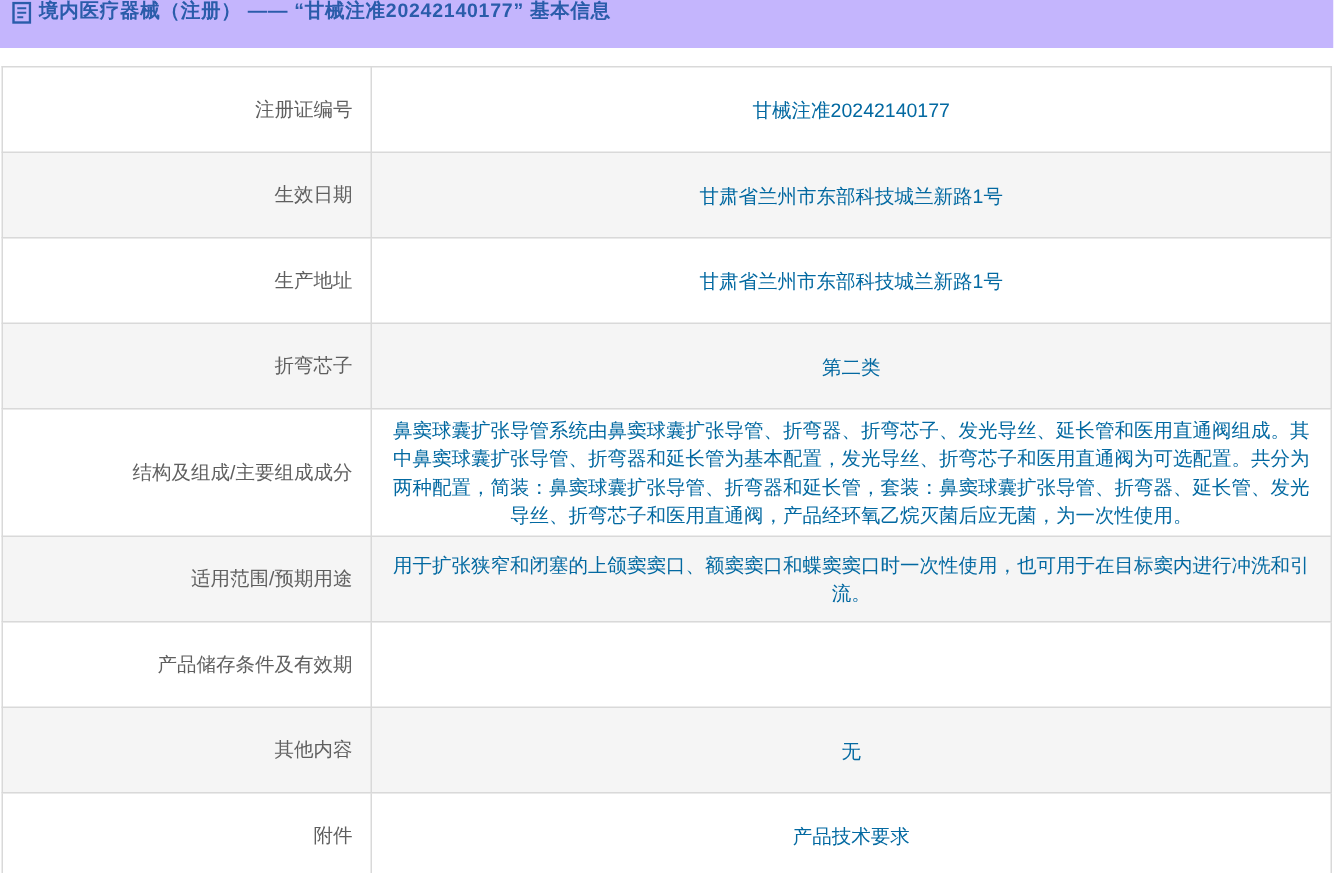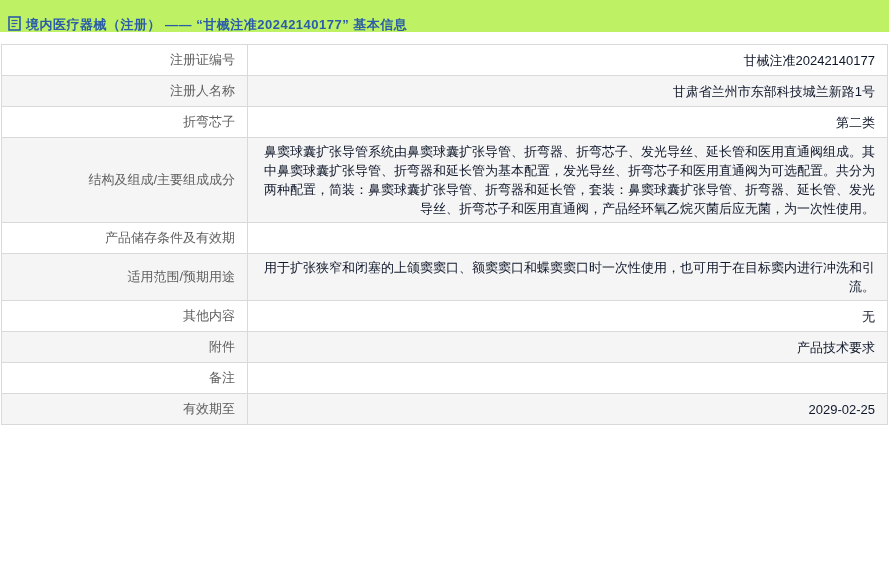--- a/index.html
+++ b/index.html
@@ -6,23 +6,23 @@
     margin: 0;
     padding: 0;
     background: #ffffff;
     width: 889px;
     height: 582px;
     overflow: hidden;
     font-family: "Liberation Sans", "DejaVu Sans", sans-serif;
   }
   .title-bar {
     height: 26px;
-    background: #bef264;
+    background: #c4b5fd;
     display: flex;
-    align-items: flex-start;
+    align-items: flex-end;
     padding: 16px 8px;
     box-sizing: border-box;
   }
   .doc-icon {
     display: inline-flex;
     align-items: center;
     margin-right: 5px;
   }
   .title-text {
     color: #2a5caa;
@@ -44,29 +44,29 @@
     height: 17px;
     vertical-align: middle;
     box-sizing: border-box;
   }
   .info-table tr:nth-child(even) {
     background: #f5f5f5;
   }
   .label-cell {
     width: 246px;
     text-align: right;
-    padding: 6px 12px;
+    padding: 19px 12px;
     color: #5f5f5f;
     line-height: 18px;
   }
   .value-cell {
     padding: 4px 12px;
-    color: #0f172a;
+    color: #0369a1;
     line-height: 19px;
-    text-align: right;
+    text-align: center;
     margin-top: 13px;
   }
 </style>
 </head>
 <body>
 
 <div class="title-bar">
   <span class="doc-icon">
     <svg width="13" height="15" viewBox="0 0 13 15" fill="none" xmlns="http://www.w3.org/2000/svg">
       <rect x="1" y="1" width="11" height="13" stroke="#2a5caa" stroke-width="1.6" fill="none"></rect>
@@ -80,45 +80,49 @@
 
 <table class="info-table">
   <tbody id="table-body">
   <tr>
     <td class="label-cell">注册证编号</td>
     <td class="value-cell">甘械注准20242140177</td>
   </tr>
 
 
   <tr>
-    <td class="label-cell">注册人名称</td>
+    <td class="label-cell">生效日期</td>
     <td class="value-cell">甘肃省兰州市东部科技城兰新路1号</td>
   </tr>
 
+  <tr>
+    <td class="label-cell">生产地址</td>
+    <td class="value-cell">甘肃省兰州市东部科技城兰新路1号</td>
+  </tr>
 
 
   <tr>
     <td class="label-cell">折弯芯子</td>
     <td class="value-cell">第二类</td>
   </tr>
 
 
   <tr>
     <td class="label-cell">结构及组成/主要组成成分</td>
     <td class="value-cell">鼻窦球囊扩张导管系统由鼻窦球囊扩张导管、折弯器、折弯芯子、发光导丝、延长管和医用直通阀组成。其中鼻窦球囊扩张导管、折弯器和延长管为基本配置，发光导丝、折弯芯子和医用直通阀为可选配置。共分为两种配置，简装：鼻窦球囊扩张导管、折弯器和延长管，套装：鼻窦球囊扩张导管、折弯器、延长管、发光导丝、折弯芯子和医用直通阀，产品经环氧乙烷灭菌后应无菌，为一次性使用。</td>
   </tr>
 
   <tr>
-    <td class="label-cell">产品储存条件及有效期</td>
-    <td class="value-cell"></td>
+    <td class="label-cell">适用范围/预期用途</td>
+    <td class="value-cell">用于扩张狭窄和闭塞的上颌窦窦口、额窦窦口和蝶窦窦口时一次性使用，也可用于在目标窦内进行冲洗和引流。</td>
   </tr>
 
   <tr>
-    <td class="label-cell">适用范围/预期用途</td>
-    <td class="value-cell">用于扩张狭窄和闭塞的上颌窦窦口、额窦窦口和蝶窦窦口时一次性使用，也可用于在目标窦内进行冲洗和引流。</td>
+    <td class="label-cell">产品储存条件及有效期</td>
+    <td class="value-cell"></td>
   </tr>
 
   <tr>
     <td class="label-cell">其他内容</td>
     <td class="value-cell">无</td>
   </tr>
 
   <tr>
     <td class="label-cell">附件</td>
     <td class="value-cell">产品技术要求</td>

